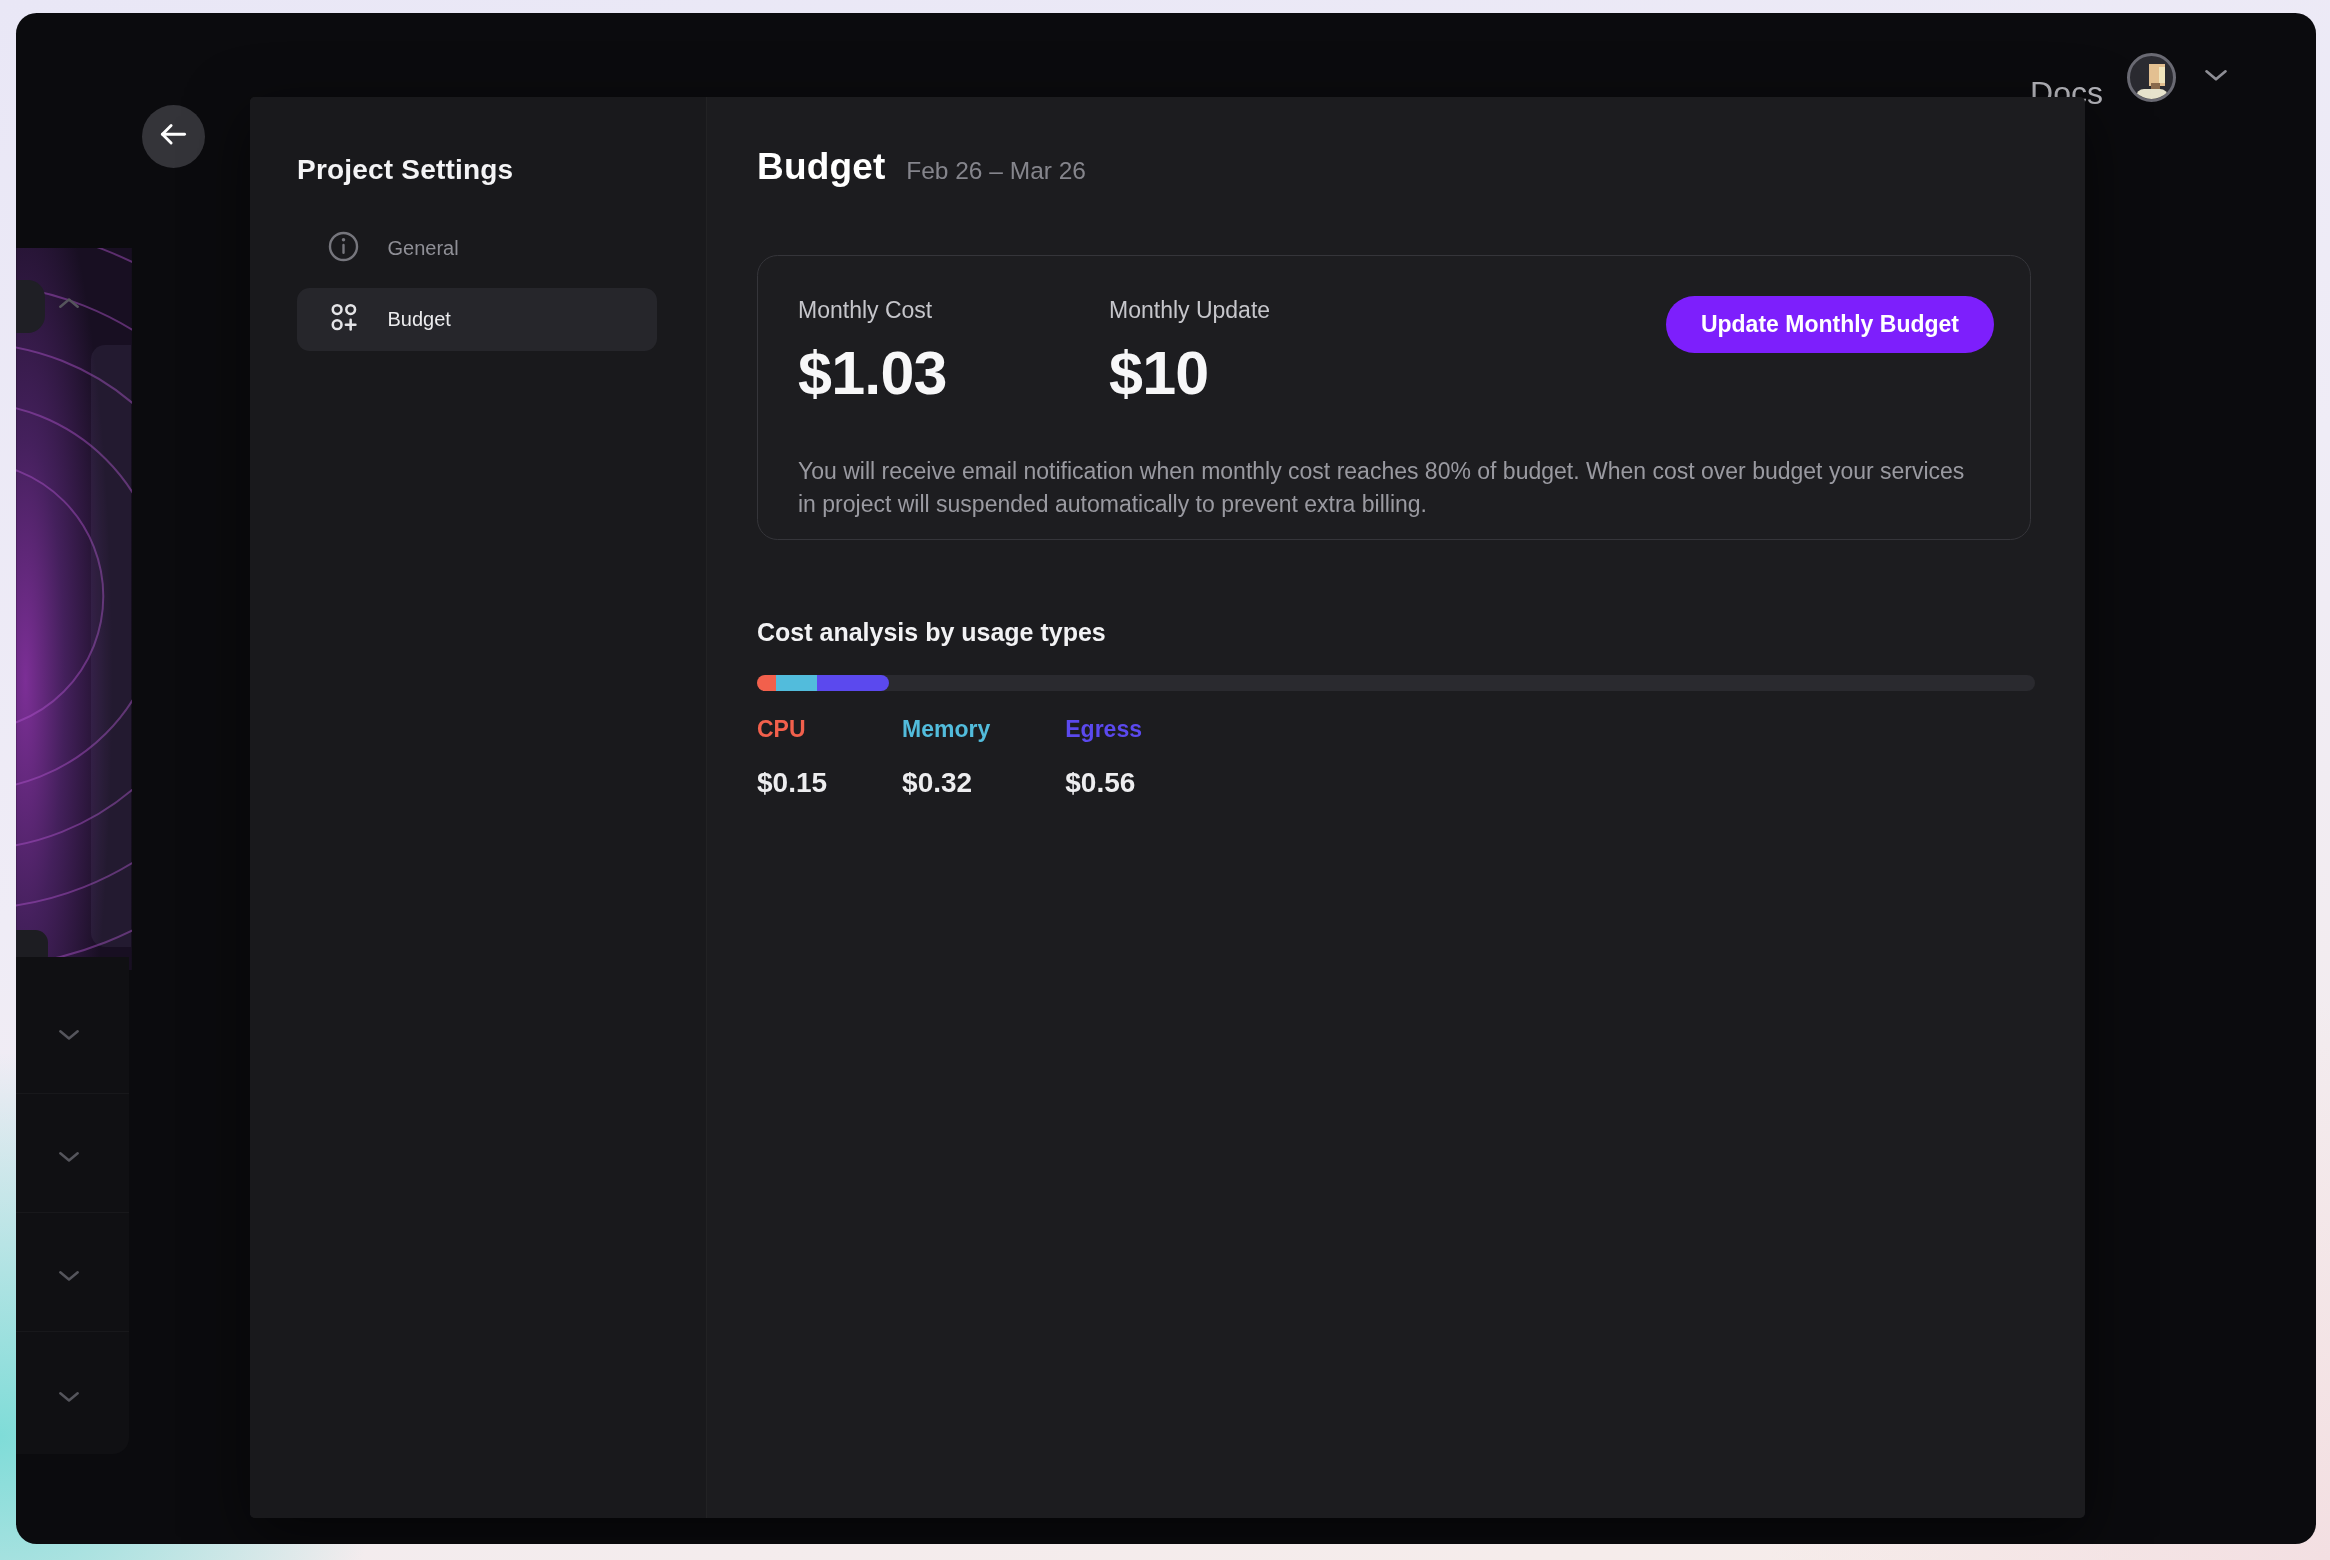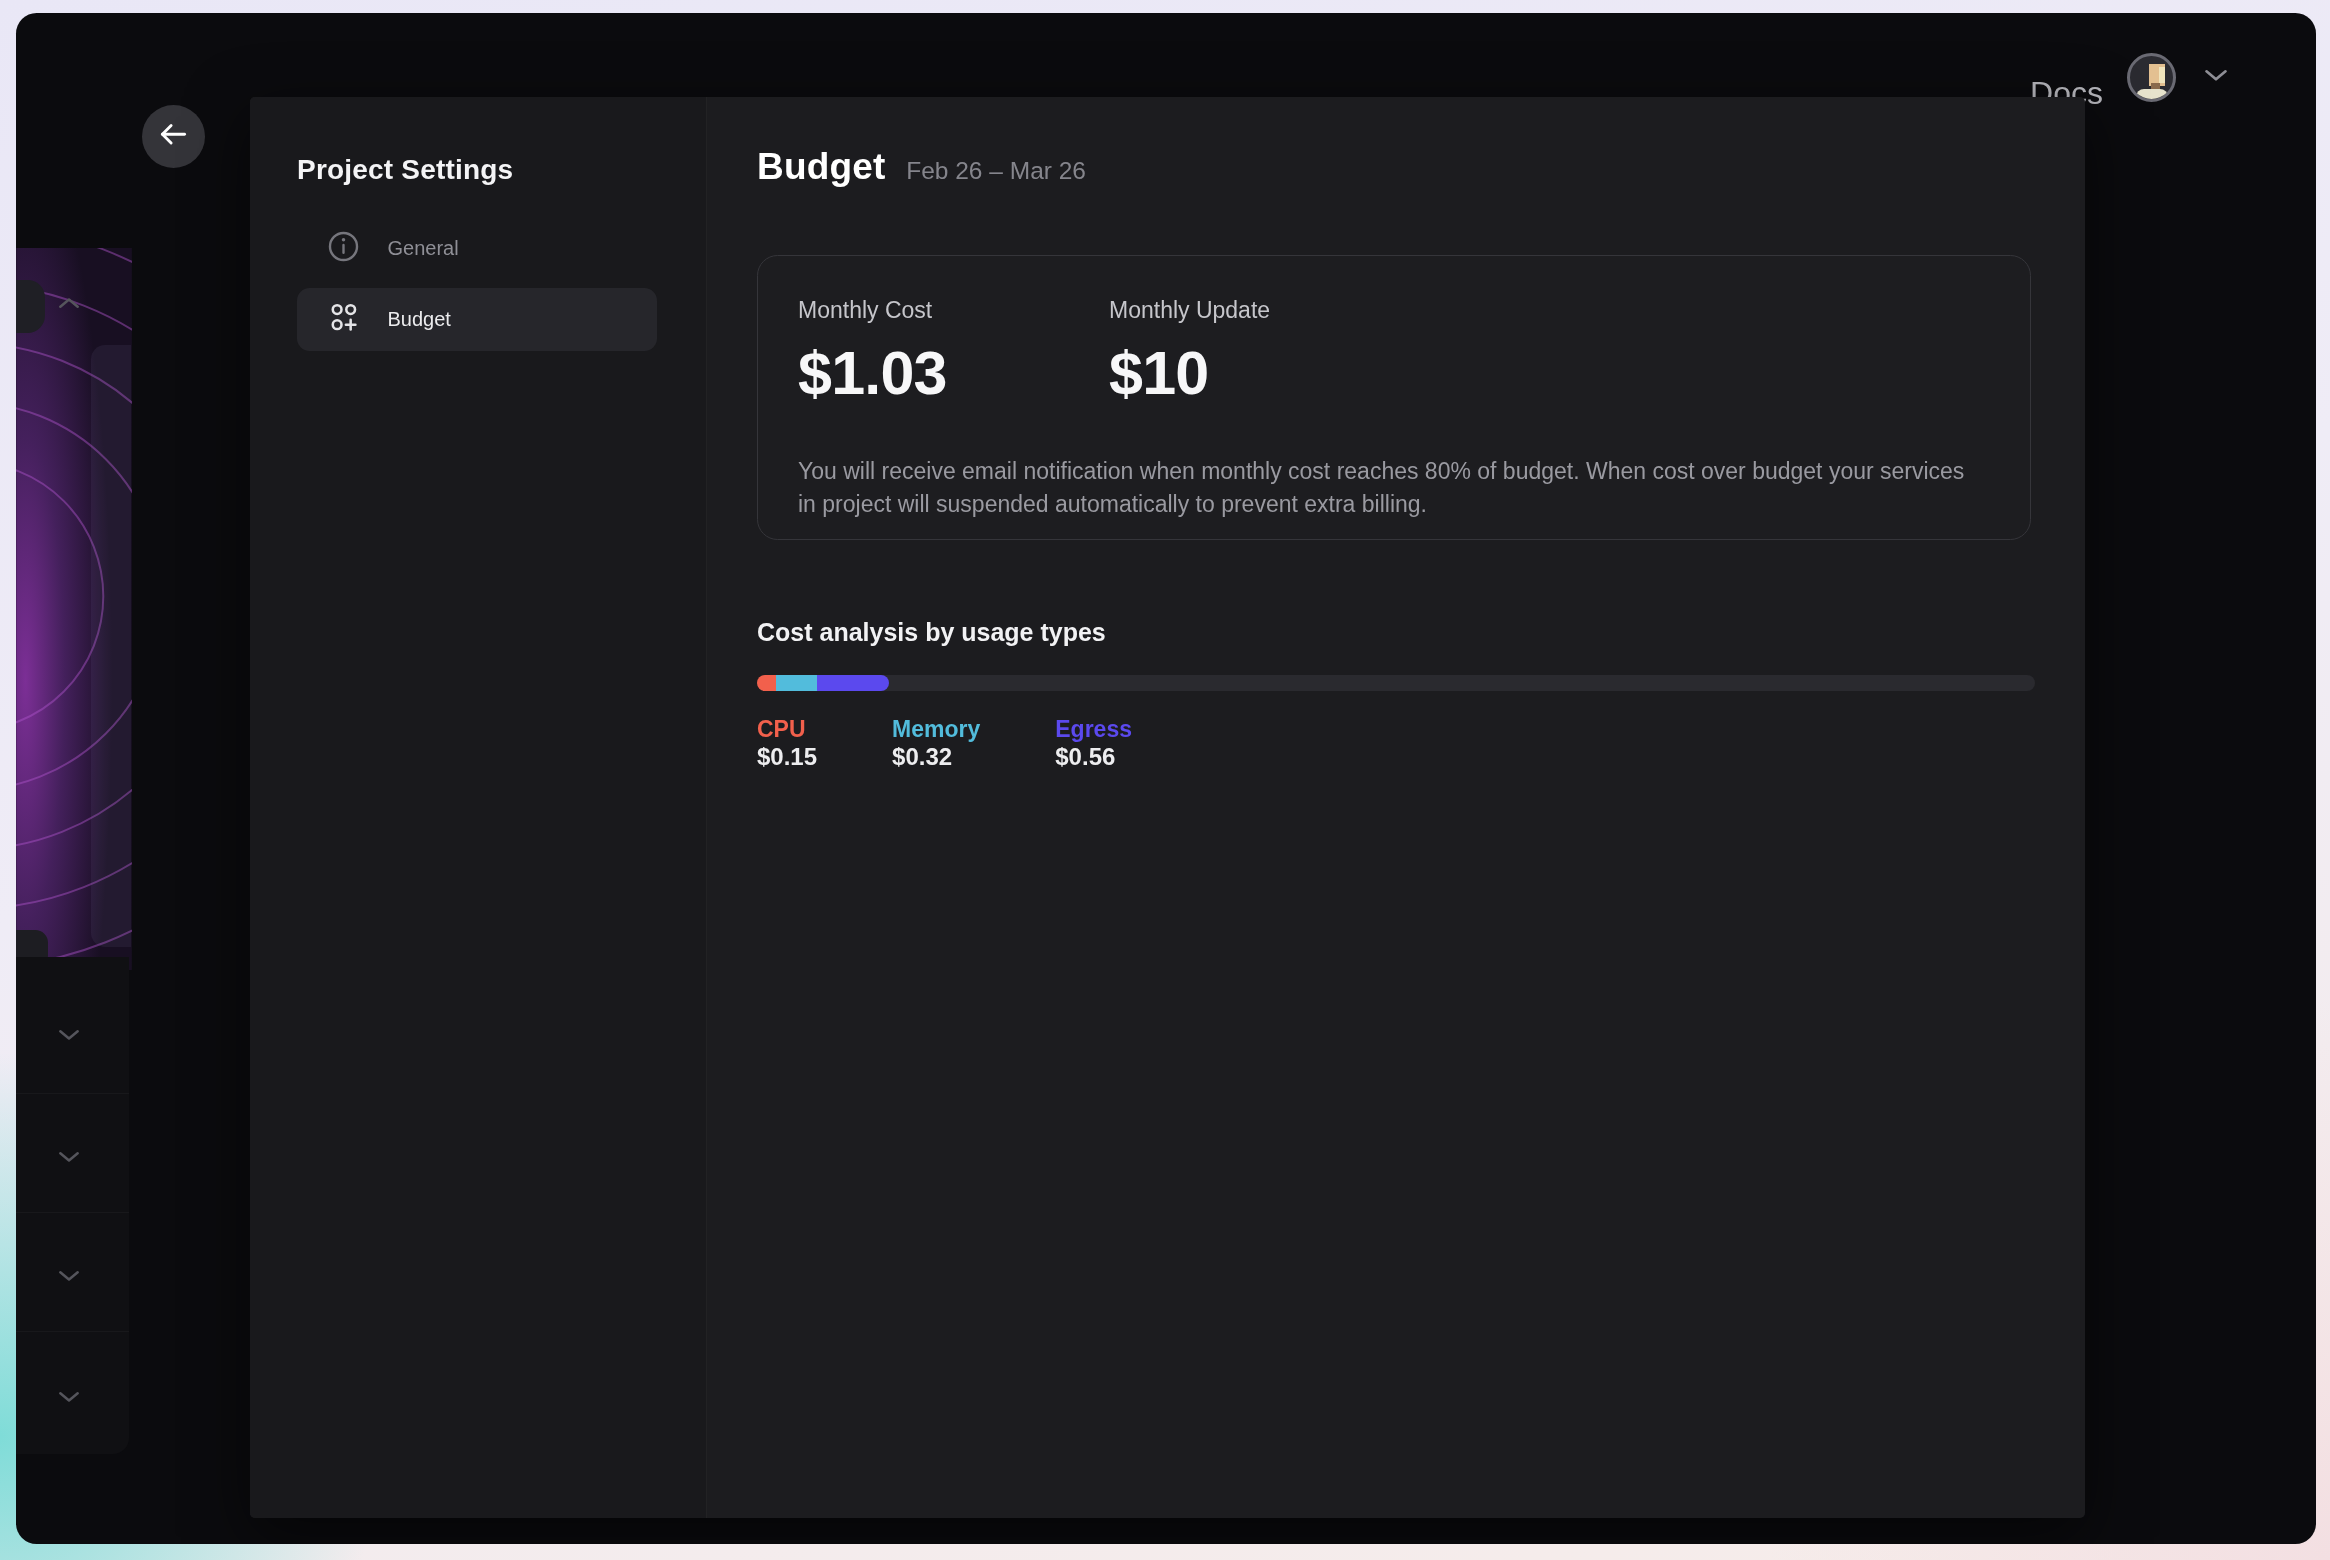--- a/index.html
+++ b/index.html
@@ -64,21 +64,21 @@
   .metric-value { color:#f7f7f8; font-size:61px; font-weight:800; letter-spacing:-0.8px; margin-top:14.2px; }
   .update-btn { position:absolute; right:36px; top:40px; height:57px; padding:0 35px; border:none; border-radius:28.5px;
     background:#7d1ffc; color:#ffffff; font-size:23px; font-weight:600; font-family:inherit; cursor:pointer; display:flex; align-items:center; }
   .card-note { position:absolute; left:40px; top:199px; width:1171px; color:#9a9aa1; font-size:23px; line-height:33px; }
   .analysis-title { position:absolute; left:49px; top:521px; color:#f2f2f4; font-size:25px; font-weight:700; }
   .usage-bar { position:absolute; left:49px; top:578px; width:1278px; height:16.6px; border-radius:8.7px; background:#2a2a2f; display:flex; overflow:hidden; }
   .usage-bar .seg:last-of-type { border-radius:0 8.7px 8.7px 0; }
   .legend { position:absolute; left:49px; top:619px; display:flex; }
   .legend-col { display:flex; flex-direction:column; }
   .legend-name { font-size:23px; font-weight:700; }
-  .legend-amount { color:#ededef; font-size:24px; font-weight:700; }
+  .legend-amount { color:#ededef; font-size:28px; font-weight:700; margin-top:24px; }
 </style>
 </head>
 <body>
 
 <div class="app-window">
 
   <div class="bg-banner">
     <svg width="116" height="722" viewBox="0 0 146 912">
       <defs>
         <radialGradient id="glow" cx="8%" cy="60%" r="75%">
@@ -188,20 +188,21 @@
 
       <div class="budget-card">
         <div class="metric cost">
           <div class="metric-label">Monthly Cost</div>
           <div class="metric-value">$1.03</div>
         </div>
         <div class="metric budget">
           <div class="metric-label">Monthly Update</div>
           <div class="metric-value">$10</div>
         </div>
+        <button class="update-btn">Update Monthly Budget</button>
         <div class="card-note">You will receive email notification when monthly cost reaches 80% of budget. When cost over budget your services in project will suspended automatically to prevent extra billing.</div>
       </div>
 
       <div class="analysis-title">Cost analysis by usage types</div>
       <div class="usage-bar" id="usage-bar">
           <div class="seg" style="width: 1.5%; background: rgb(242, 96, 76);"></div>
           <div class="seg" style="width: 3.2%; background: rgb(82, 188, 220);"></div>
           <div class="seg" style="width: 5.6%; background: rgb(91, 73, 238);"></div>
         </div>
       <div class="legend" id="usage-legend">

